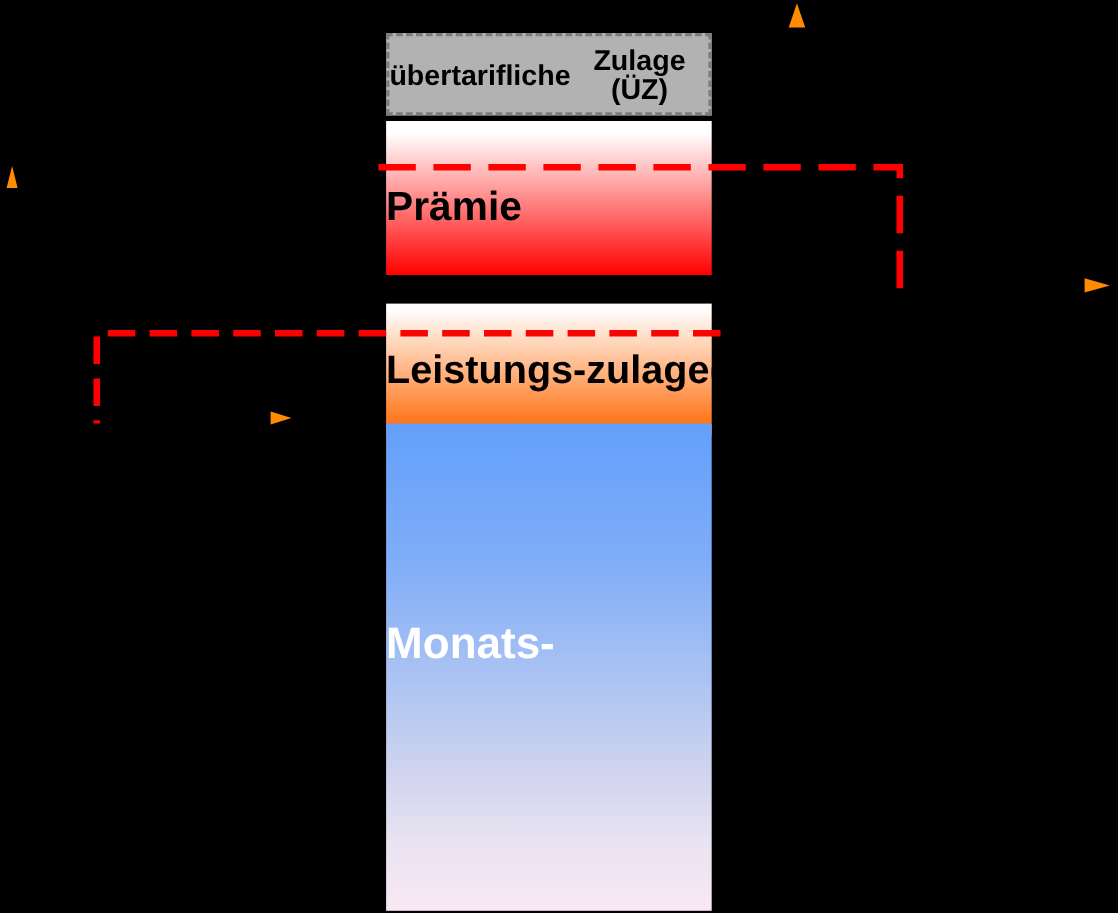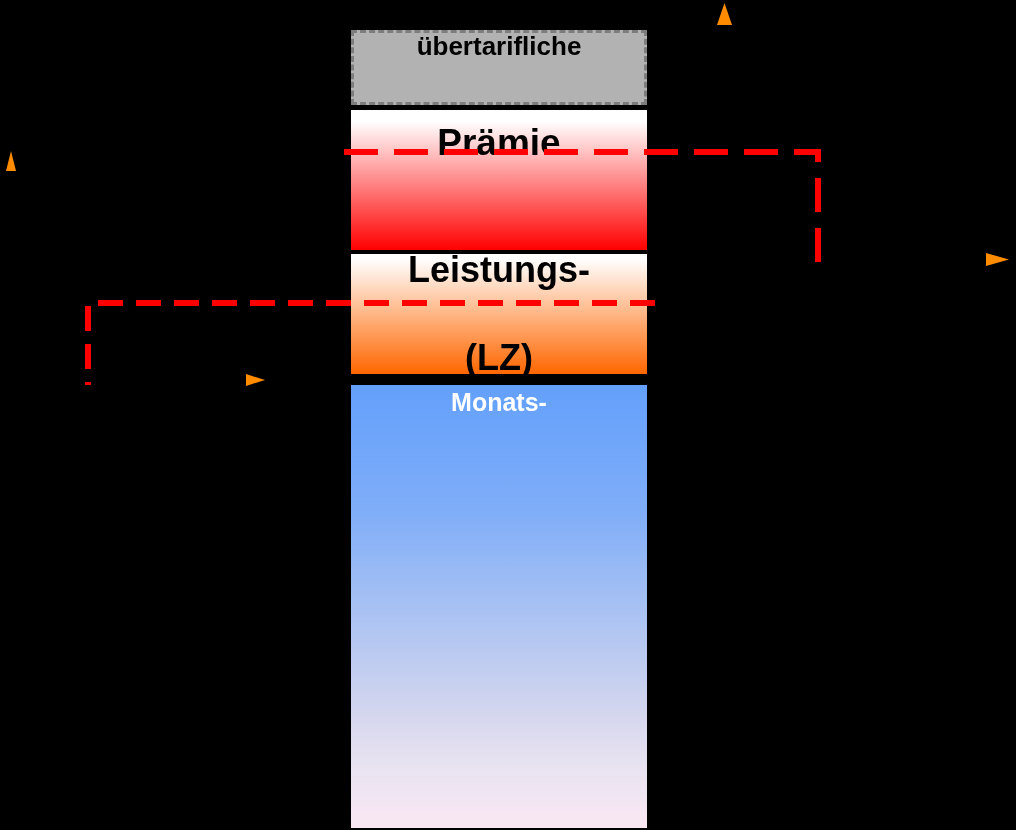--- a/index.html
+++ b/index.html
@@ -16,23 +16,23 @@
     font-family: "Liberation Sans", sans-serif;
   }
 
   
   .block {
     position: absolute;
     left: 351px;
     width: 296px;
     box-sizing: border-box;
     display: flex;
-    flex-direction: column;
+    flex-direction: row;
     align-items: center;
-    justify-content: space-between;
+    justify-content: flex-start;
     text-align: center;
   }
   .block span { display: block; }
 
   .uez-block {
     top: 30px;
     height: 75px;
     background: #b2b2b2;
     border: 3px dashed #7d7d7d;
     color: #000000;
@@ -46,37 +46,37 @@
     height: 140px;
     background: linear-gradient(180deg, #ffffff 0%, #ffffff 8%, #ff0000 100%);
     color: #000000;
     font-weight: bold;
     font-size: 37px;
     line-height: 37px;
     padding-top: 14px;
   }
 
   .lz-block {
-    top: 254px;
+    top: 276px;
     height: 120px;
     background: linear-gradient(180deg, #ffffff 0%, #ffffff 4%, #ff6600 100%);
     color: #000000;
     font-weight: bold;
     font-size: 36px;
     line-height: 32px;
   }
 
   .grundlohn-block {
     top: 385px;
     height: 443px;
     background: linear-gradient(180deg, #63a0fb 0%, #7fadf8 28%, #a7c1f3 50%,
                                 #d4d6ee 74%, #e9e3f1 86%, #f9e8f3 100%);
     color: #ffffff;
     font-weight: bold;
-    font-size: 25px;
+    font-size: 40px;
     line-height: 35px;
     padding-bottom: 42px;
   }
 
   
   .overlay {
     position: absolute;
     left: 0;
     top: 0;
     width: 1016px;
@@ -84,28 +84,30 @@
     pointer-events: none;
   }
 </style>
 </head>
 <body>
 
 <div class="stage">
 
   <div class="block uez-block">
     <span>übertarifliche</span>
+    <span>Zulage (ÜZ)</span>
   </div>
 
   <div class="block praemie-block">
     <span>Prämie</span>
   </div>
 
   <div class="block lz-block">
     <span>Leistungs-</span>
+    <span>zulage</span>
     <span>(LZ)</span>
   </div>
 
   <div class="block grundlohn-block">
     <span>Monats-</span>
   </div>
 
   <svg class="overlay" width="1016" height="830" viewBox="0 0 1016 830" xmlns="http://www.w3.org/2000/svg">
 
     <path d="M344,152 L818,152 L818,265" fill="none" stroke-width="6" stroke-dasharray="34 16" stroke="#ff0000"></path>

